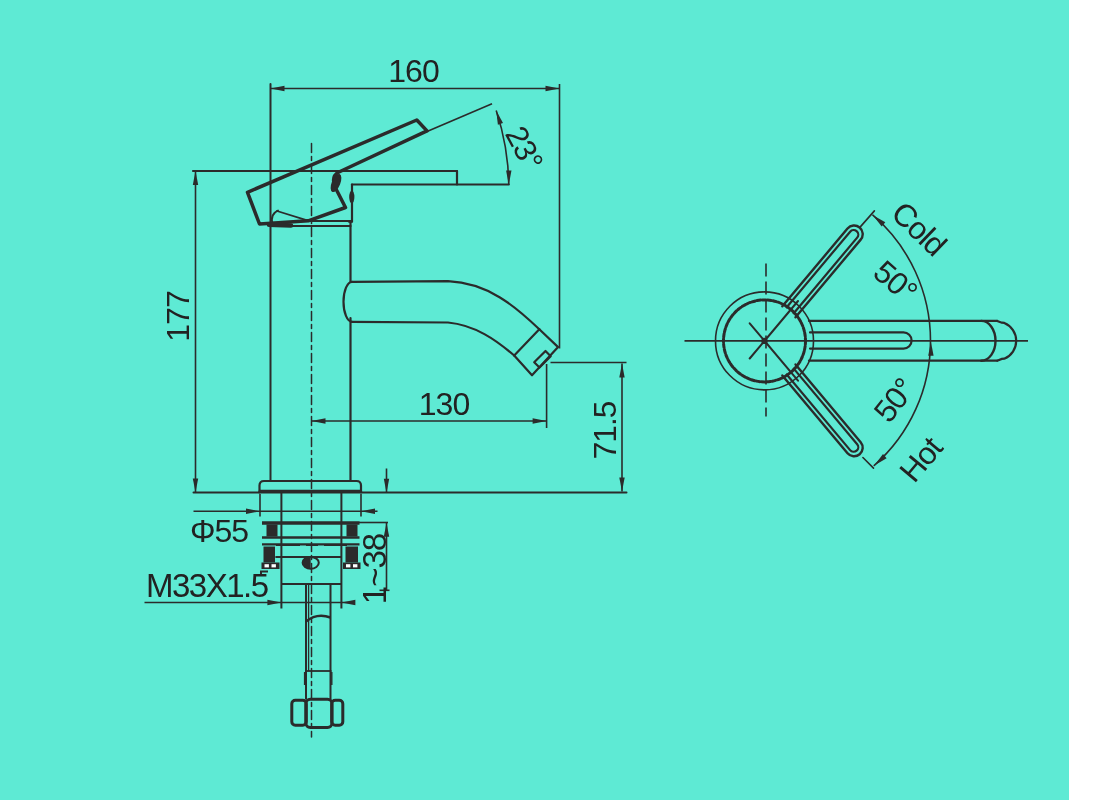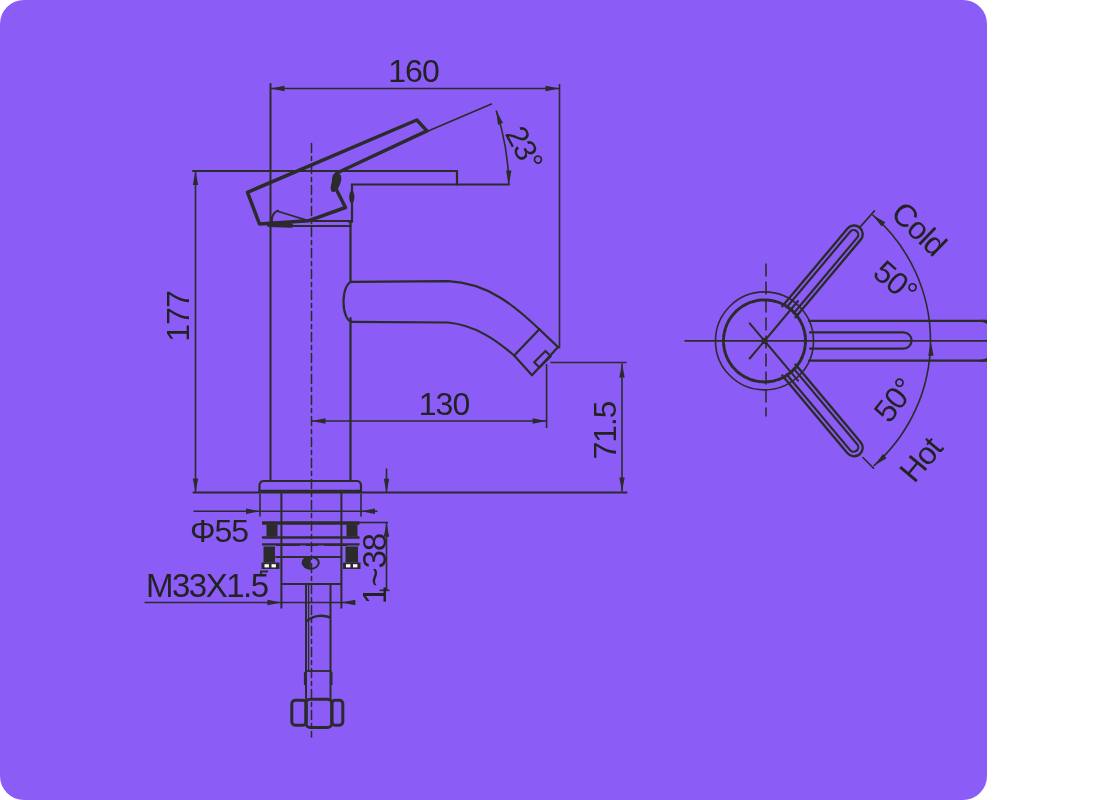--- a/index.html
+++ b/index.html
@@ -1,16 +1,16 @@
 <!DOCTYPE html>
 <html><head>
 <meta charset="utf-8">
 <style>
   html,body{margin:0;padding:0;background:#ffffff;}
-  .wrap{width:987px;height:800px;position:relative;background:#8b5cf6;overflow:hidden;border-radius:24px;}
+  .wrap{width:1069px;height:800px;position:relative;background:#5eead4;overflow:hidden;}
   text{font-family:"Liberation Sans", sans-serif; fill:#222;}
 </style>
 </head>
 <body>
 <div class="wrap">
 <svg width="1099" height="800" viewBox="0 0 1099 800">
 <g id="leftview" fill="none" stroke="#2b2b2b" stroke-width="2.2" stroke-linecap="round" stroke-linejoin="round">
 
   <path d="M 193,171 L 457,171"></path>
   <path d="M 457,171 L 457,184.5"></path>

